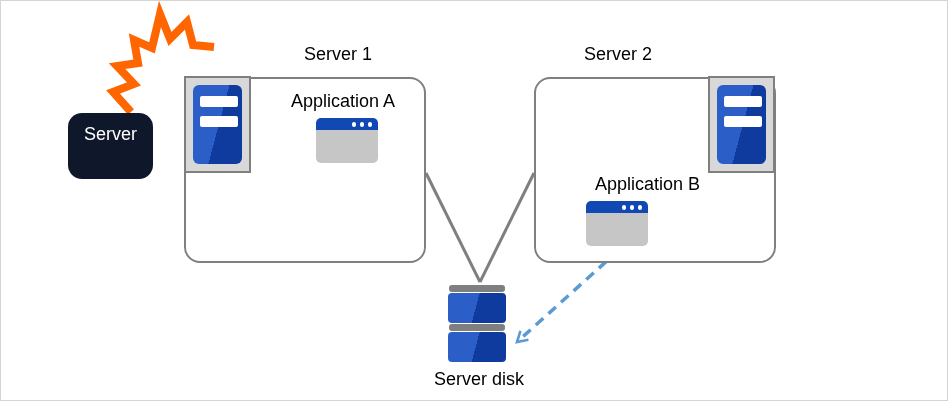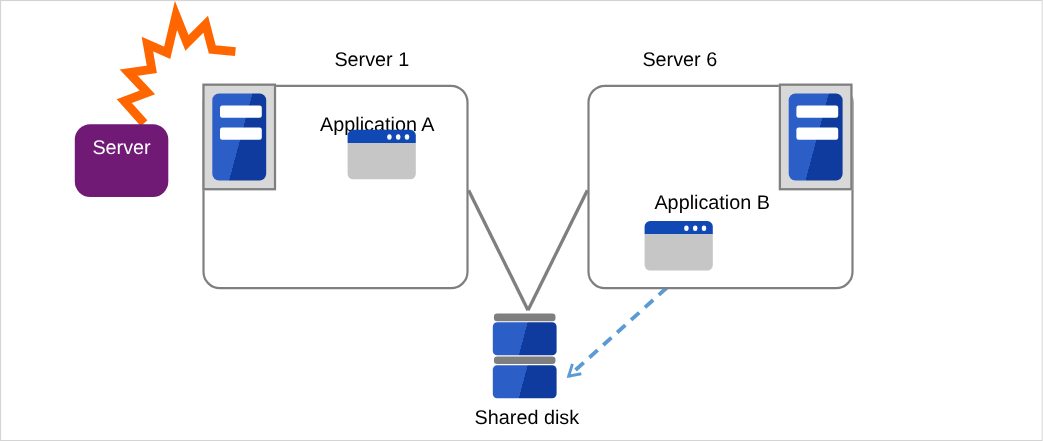--- a/index.html
+++ b/index.html
@@ -13,21 +13,21 @@
          background:linear-gradient(105deg,#2b5fc7 52%,#0f3a9e 52%);}
   .tower .bar{position:absolute;left:7px;width:38px;height:11px;background:#fff;border-radius:2px;}
   .bar.b1{top:11px;} .bar.b2{top:31px;}
   
   .win{position:absolute;width:62px;height:45px;}
   .winbar{position:absolute;left:0;top:0;width:100%;height:12px;background:#1149b4;border-radius:5px 5px 0 0;}
   .winbody{position:absolute;left:0;top:12px;width:100%;height:33px;background:#c6c6c6;border-radius:0 0 5px 5px;}
   .dot{position:absolute;top:4px;width:4.5px;height:4.5px;border-radius:50%;background:#fff;}
   .dot.d1{right:22px;} .dot.d2{right:14px;} .dot.d3{right:6px;}
   
-  .badge{position:absolute;left:67px;top:112px;width:85px;height:66px;background:#701a75;border-radius:14px;
+  .badge{position:absolute;left:67px;top:112px;width:85px;height:66px;background:#0f172a;border-radius:14px;
          color:#fff;font-size:18px;text-align:center;line-height:23px;padding-top:10px;box-sizing:border-box;}
   
   .cap{position:absolute;left:448px;width:56px;height:7px;background:#7f7f7f;border-radius:3px;}
   .platter{position:absolute;left:447px;width:58px;height:30px;border-radius:4px;
            background:linear-gradient(105deg,#2b5fc7 48%,#0f3a9e 48%);}
   svg.overlay{position:absolute;left:0;top:0;pointer-events:none;}
 </style>
 </head>
 <body>
 
@@ -49,31 +49,31 @@
   </svg>
 
   <div class="label" style="left:257px;top:43px;">Server 1</div>
   <div class="box" style="left:183px;"></div>
   <div class="iconbox" style="left:183px;">
     <div class="tower">
       <div class="bar b1"></div>
       <div class="bar b2"></div>
     </div>
   </div>
-  <div class="label" style="left:262px;top:90px;margin-top:12px;">Application A</div>
+  <div class="label" style="left:262px;top:90px;">Application A</div>
   <div class="win" style="left:315px;top:117px;">
     <div class="winbar">
       <div class="dot d1"></div>
       <div class="dot d2"></div>
       <div class="dot d3"></div>
     </div>
     <div class="winbody"></div>
   </div>
 
-  <div class="label" style="left:537px;top:43px;">Server 6</div>
+  <div class="label" style="left:537px;top:43px;">Server 2</div>
   <div class="box" style="left:533px;"></div>
   <div class="iconbox" style="left:707px;">
     <div class="tower">
       <div class="bar b1"></div>
       <div class="bar b2"></div>
     </div>
   </div>
   <div class="label" style="left:539px;top:173px;text-align:right;">Application B</div>
   <div class="win" style="left:585px;top:200px;">
     <div class="winbar">
@@ -87,15 +87,15 @@
   <div class="badge">
     <div>Server</div>
   </div>
 
   <div>
     <div class="cap" style="top:284px;"></div>
     <div class="platter" style="top:292px;"></div>
     <div class="cap" style="top:323px;"></div>
     <div class="platter" style="top:331px;"></div>
   </div>
-  <div class="label" style="left:398px;top:368px;">Shared disk</div>
+  <div class="label" style="left:398px;top:368px;">Server disk</div>
 
 </div>
 
 </body></html>

